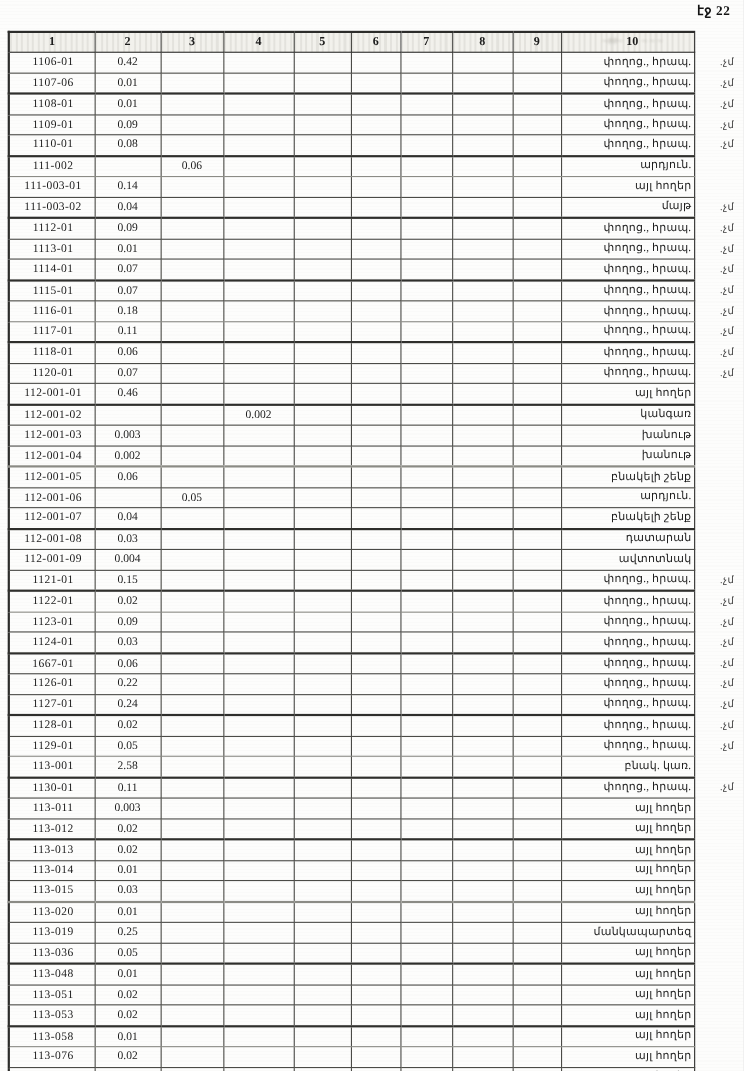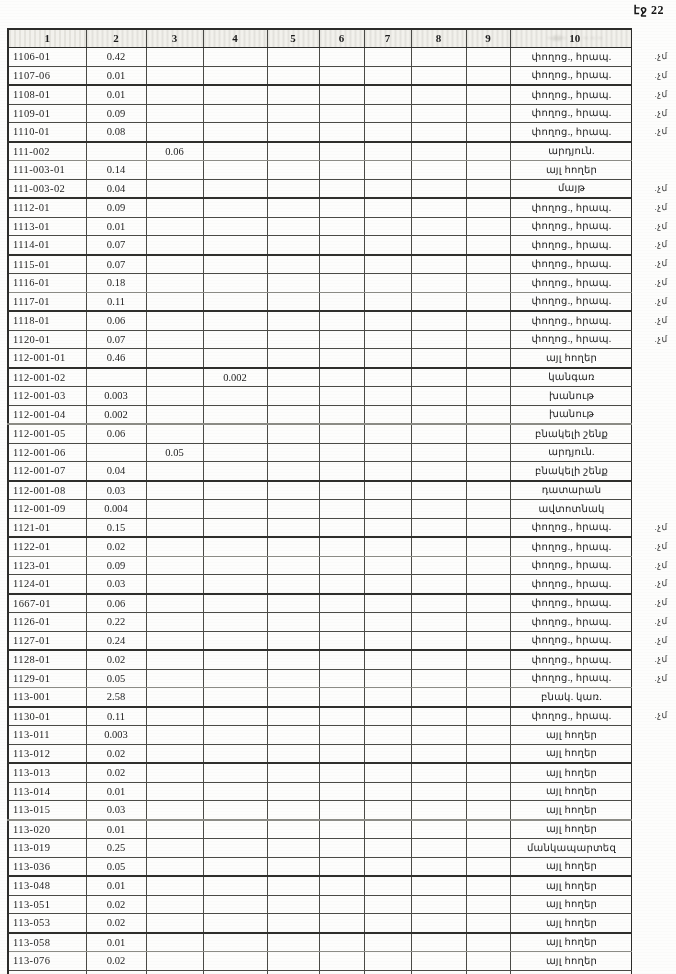--- a/index.html
+++ b/index.html
@@ -29,23 +29,23 @@
     padding:0 2px;height:17.5px;line-height:1.05;
     font-size:10.5px;vertical-align:middle;
     overflow:hidden;white-space:nowrap;
   }
   thead th{
     height:17px;font-size:11px;font-weight:bold;text-align:center;
     background:#f2f1ec;
     background-image:repeating-linear-gradient(90deg, rgba(120,118,110,.12) 0 2px, transparent 2px 5px);
     border-top:2px solid #2c2c2a;border-bottom:1.5px solid #2c2c2a;
   }
-  tbody td.c1{text-align:left;padding-left:4px;letter-spacing:.4px;}
+  tbody td.c1{text-align:center;padding-left:4px;letter-spacing:.4px;}
   tbody td.c2,tbody td.c3,tbody td.c4{text-align:center;}
-  tbody td.c10{text-align:center;padding-left:4px;font-size:10px;letter-spacing:.2px;}
+  tbody td.c10{text-align:right;padding-left:4px;font-size:10px;letter-spacing:.2px;}
   td.m,th.m{
     border:none;background:transparent;
     font-size:9px;color:#3c3c3c;text-align:left;padding-left:23px;
     letter-spacing:.5px;
   }
   table, tr td:first-child, thead th:first-child{border-left:2px solid #2c2c2a;}
   td.c10,th.h10{border-right:1.5px solid #2c2c2a;padding-left:11px;}
   tbody tr:last-child td{border-bottom:2px solid #2c2c2a;}
   tbody tr.thick td{border-bottom-width:2px;border-bottom-color:#2f2f2c;}
   tbody tr.faint td{border-bottom-color:#8b8b85;}

